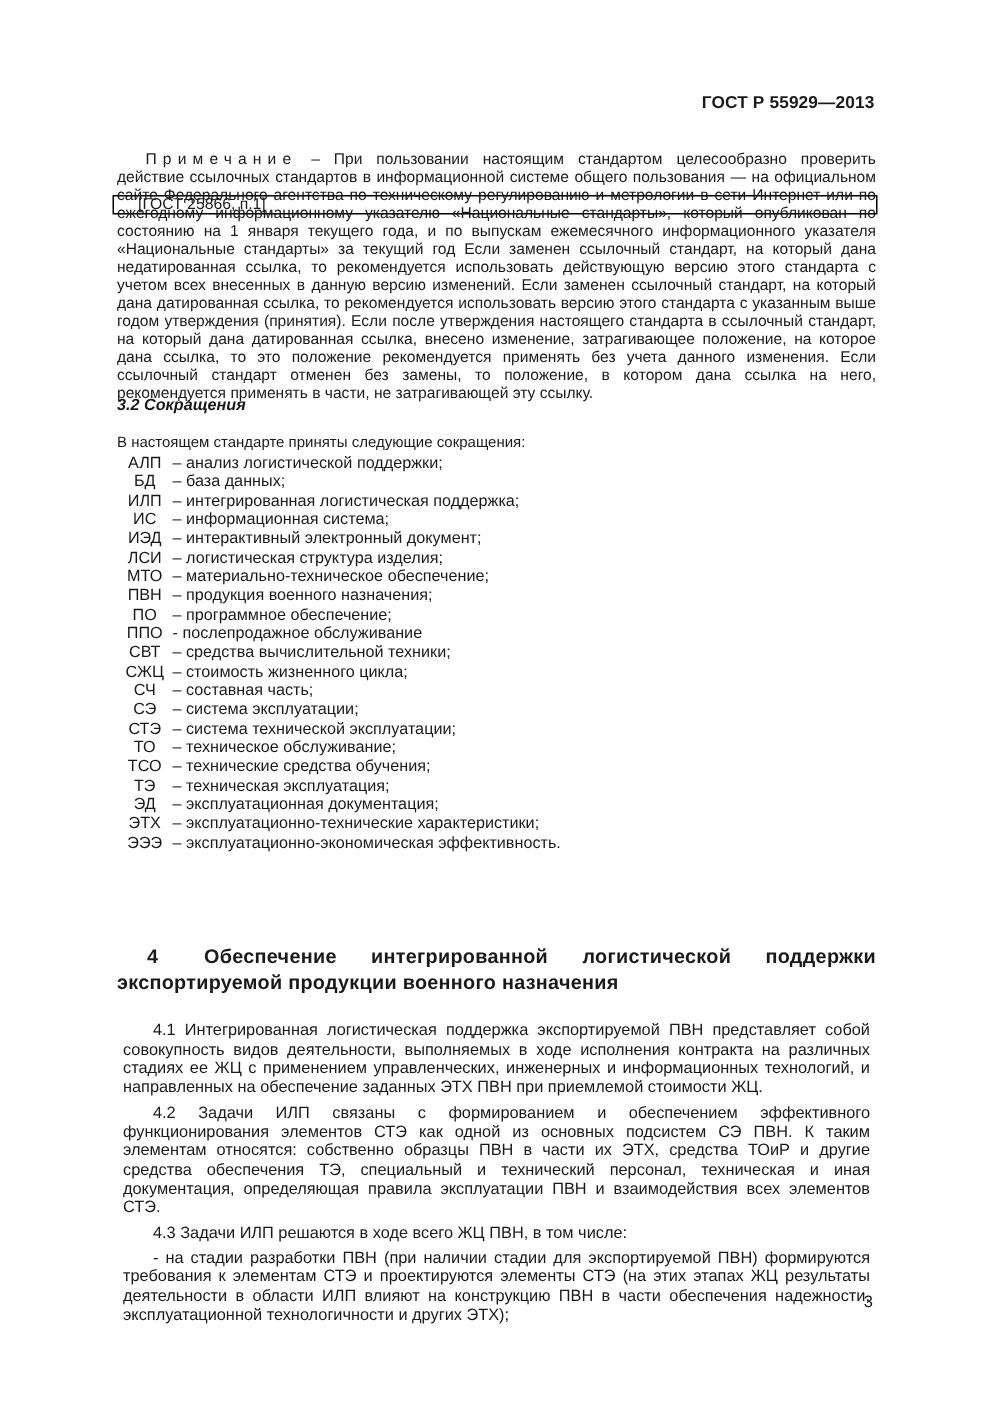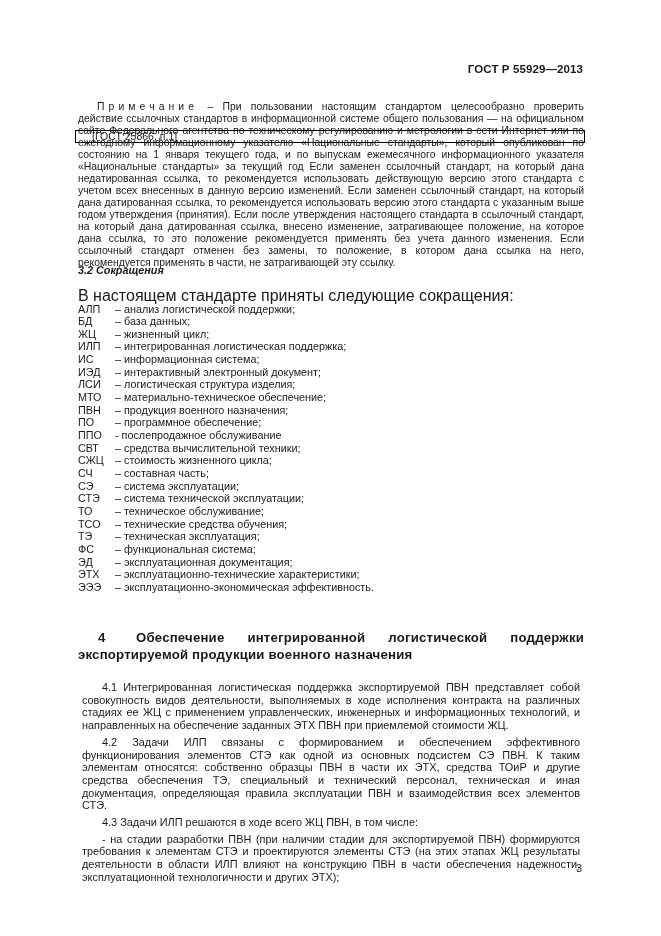--- a/index.html
+++ b/index.html
@@ -21,27 +21,27 @@
     .note {
       position: absolute; top: 101px; left: 78px; width: 506px;
       font-size: 10.4px; line-height: 12px; text-align: justify;
     }
     .note p { margin: 0; text-indent: 19px; }
     .note .spaced { letter-spacing: 4.1px; }
     .h32 {
       position: absolute; top: 264px; left: 78px; font-size: 10.8px; font-weight: bold; font-style: italic;
     }
     .abbr-intro {
-      position: absolute; top: 290px; left: 78px; font-size: 16px; line-height: 12.7px;
+      position: absolute; top: 290px; left: 78px; font-size: 10px; line-height: 12.7px;
     }
     .abbr-list {
       position: absolute; top: 302.5px; left: 78px; font-size: 10.8px; line-height: 12.65px;
       margin: 0; padding: 0; list-style: none;
     }
-    .abbr-list li { display: flex; white-space: nowrap; }
+    .abbr-list li { display: flex; white-space: nowrap; text-align: center; }
     .abbr-list .term { width: 37px; display: inline-block; }
     .h4 {
       position: absolute; top: 630px; left: 78px; width: 506px;
       font-size: 13.2px; font-weight: bold; line-height: 16.5px; text-align: justify;
       text-align-last: left; letter-spacing: 0.2px;
     }
     .h4 .num { display: inline-block; margin-left: 20px; width: 38px; }
     .body4 {
       position: absolute; top: 677px; left: 78px; width: 506px;
       font-size: 10.9px; line-height: 12.7px; text-align: justify;
@@ -68,24 +68,20 @@
 <div class="abbr-intro">В настоящем стандарте приняты следующие сокращения:</div>
 
 <ul class="abbr-list">
   <li>
       <span class="term">АЛП</span>
       <span>– анализ логистической поддержки;</span>
     </li>
   <li>
       <span class="term">БД</span>
       <span>– база данных;</span>
-    </li>
-  <li>
-      <span class="term">ЖЦ</span>
-      <span>– жизненный цикл;</span>
     </li>
   <li>
       <span class="term">ИЛП</span>
       <span>– интегрированная логистическая поддержка;</span>
     </li>
   <li>
       <span class="term">ИС</span>
       <span>– информационная система;</span>
     </li>
   <li>
@@ -138,24 +134,20 @@
     </li>
   <li>
       <span class="term">ТСО</span>
       <span>– технические средства обучения;</span>
     </li>
   <li>
       <span class="term">ТЭ</span>
       <span>– техническая эксплуатация;</span>
     </li>
   <li>
-      <span class="term">ФС</span>
-      <span>– функциональная система;</span>
-    </li>
-  <li>
       <span class="term">ЭД</span>
       <span>– эксплуатационная документация;</span>
     </li>
   <li>
       <span class="term">ЭТХ</span>
       <span>– эксплуатационно-технические характеристики;</span>
     </li>
   <li>
       <span class="term">ЭЭЭ</span>
       <span>– эксплуатационно-экономическая эффективность.</span>

